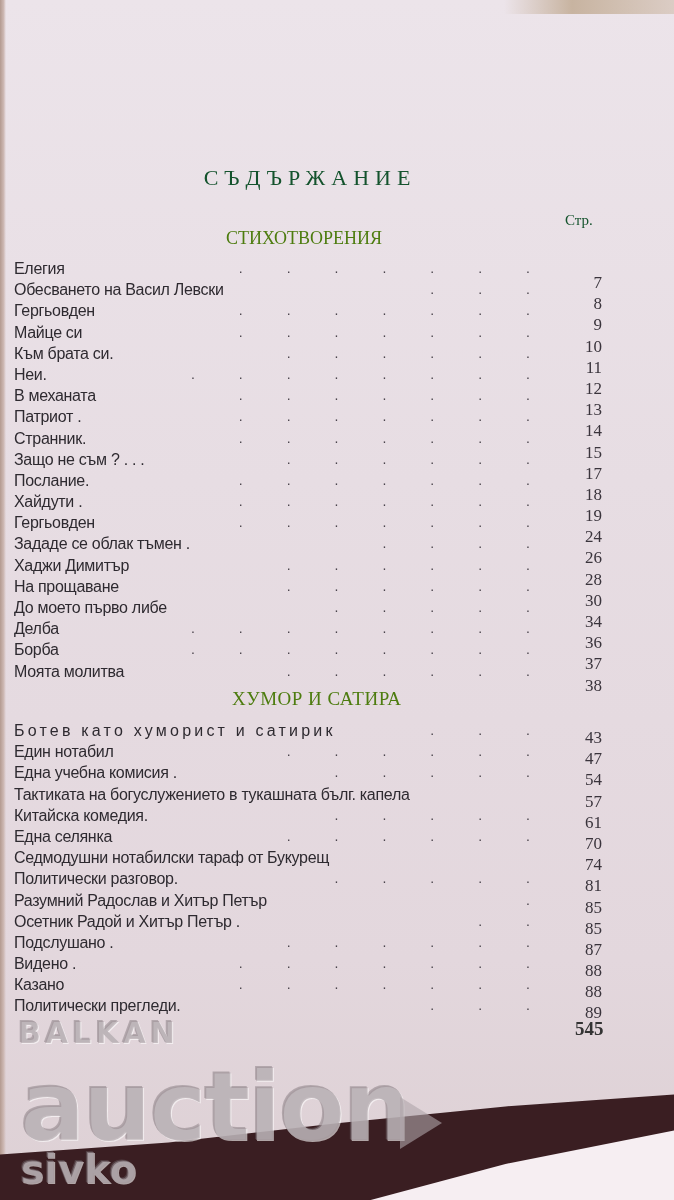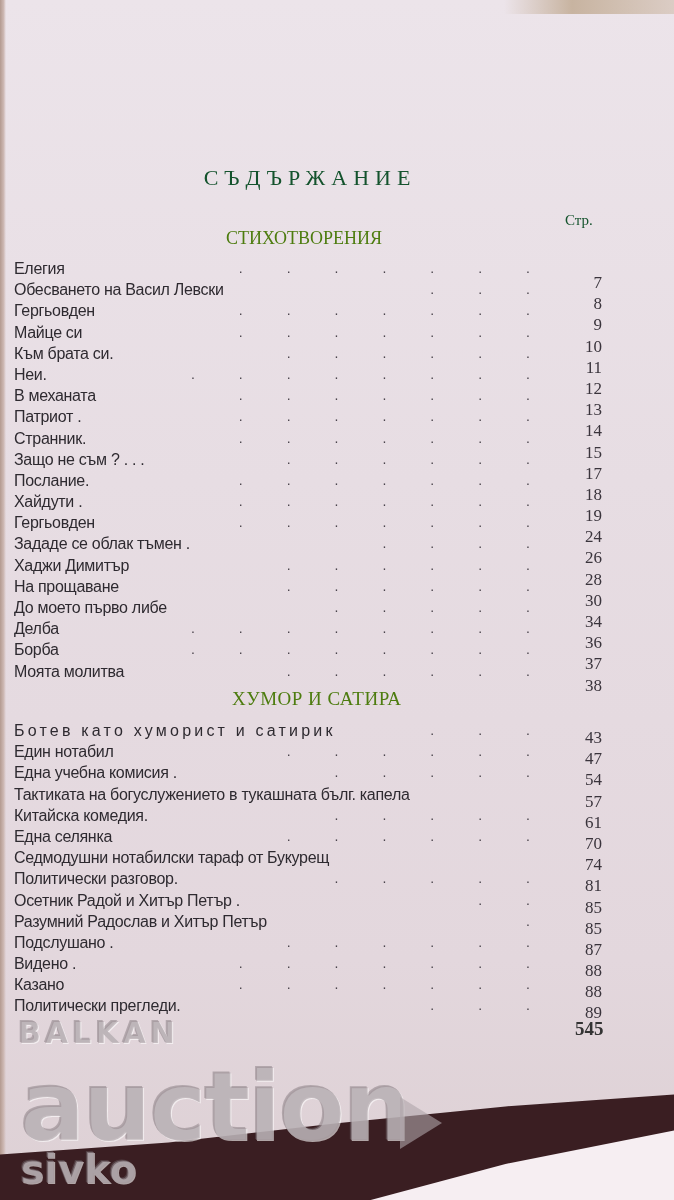--- a/index.html
+++ b/index.html
@@ -147,22 +147,22 @@
 
 <div class="entries list2">
   <div class="entry"><span class="spaced">Ботев като хуморист и сатирик</span><span class="dots">...</span></div>
   <div class="entry"><span>Един нотабил</span><span class="dots">......</span></div>
   <div class="entry"><span>Една учебна комисия .</span><span class="dots">.....</span></div>
   <div class="entry"><span>Тактиката на богуслужението в тукашната бълг. капела</span></div>
   <div class="entry"><span>Китайска комедия.</span><span class="dots">.....</span></div>
   <div class="entry"><span>Една селянка</span><span class="dots">......</span></div>
   <div class="entry"><span>Седмодушни нотабилски тараф от Букурещ</span></div>
   <div class="entry"><span>Политически разговор.</span><span class="dots">.....</span></div>
+  <div class="entry"><span>Разумний Радослав и Хитър Петър</span><span class="dots">.</span></div>
   <div class="entry"><span>Осетник Радой и Хитър Петър .</span><span class="dots">..</span></div>
-  <div class="entry"><span>Разумний Радослав и Хитър Петър</span><span class="dots">.</span></div>
   <div class="entry"><span>Подслушано .</span><span class="dots">......</span></div>
   <div class="entry"><span>Видено .</span><span class="dots">.......</span></div>
   <div class="entry"><span>Казано</span><span class="dots">.......</span></div>
   <div class="entry"><span>Политически прегледи.</span><span class="dots">...</span></div>
 </div>
 
 <div class="nums nums2">
   <div class="num">43</div>
   <div class="num">47</div>
   <div class="num">54</div>

